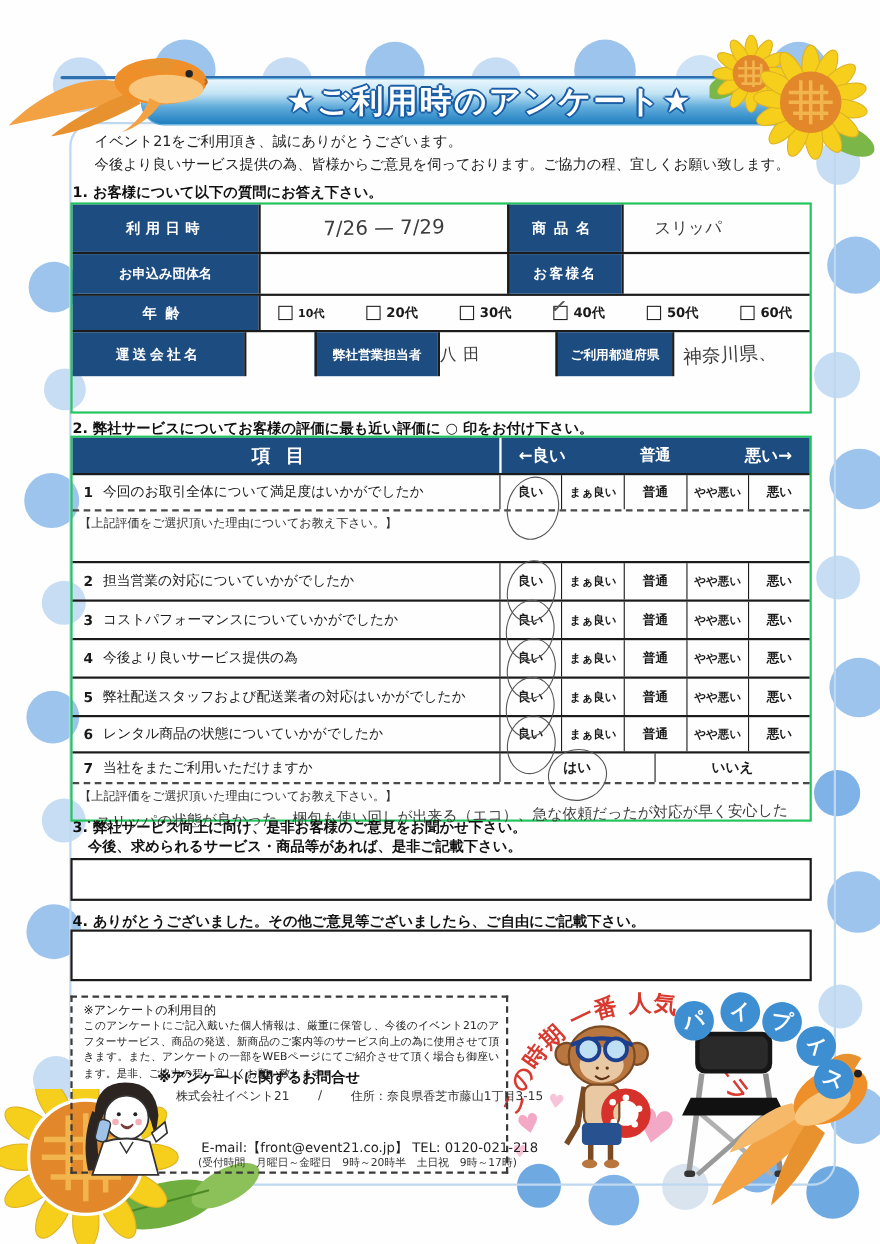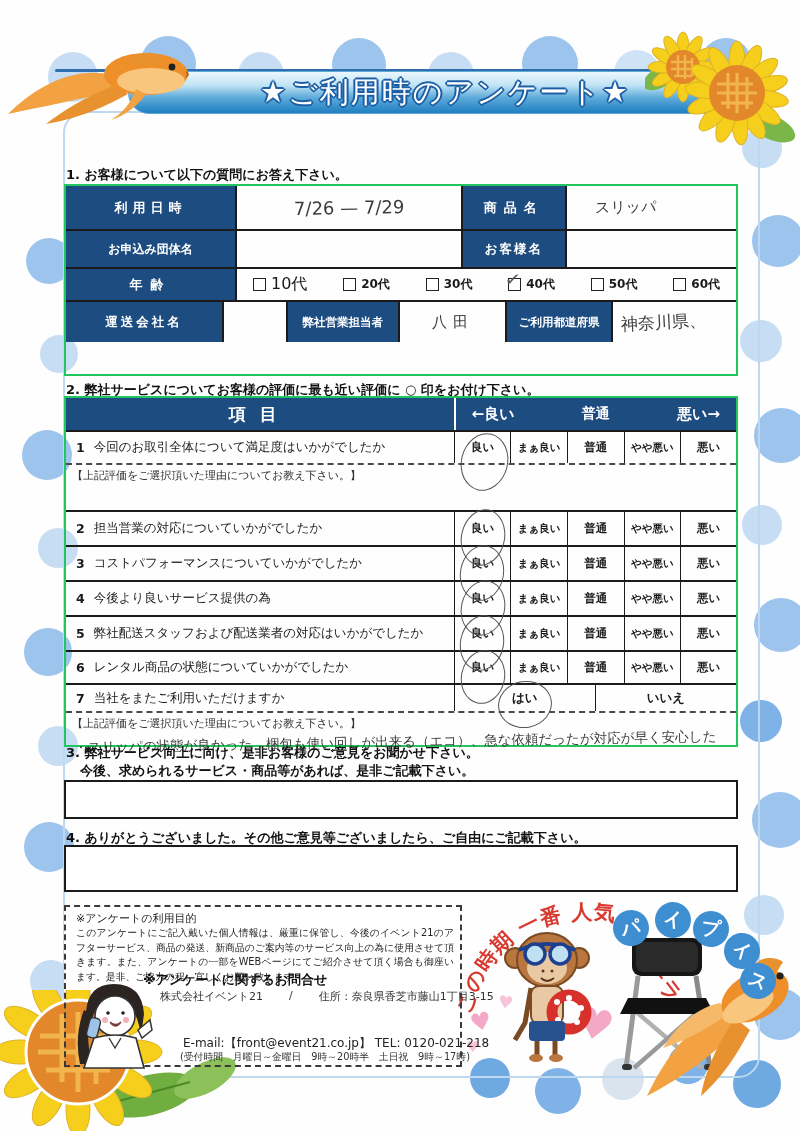--- a/index.html
+++ b/index.html
@@ -6,21 +6,21 @@
   body { background:#888; font-family:"DejaVu Sans","Liberation Sans",sans-serif; }
   .page { position:relative; width:800px; height:1131px; background:#fefefe; overflow:hidden;
           font-family:"DejaVu Sans","Liberation Sans",sans-serif; color:#1a1a1a; }
   .bgc { position:absolute; border-radius:50%; }
   .frame { position:absolute; left:63px; top:111px; width:697px; height:967px;
            border:2px solid #bed8ef; border-radius:22px; }
   .banner-line { position:absolute; left:55px; top:69px; width:707px; height:3px; background:#2f6fb0; border-radius:2px; }
   .banner { position:absolute; left:128px; top:71px; width:634px; height:43px; border-radius:21px;
             background:linear-gradient(180deg,#eaf7fd 0%,#c2e4f5 32%,#5fabda 62%,#1f7fc0 100%);
             border:1px solid #5ea9d8; display:flex; align-items:center; justify-content:center; }
-  .banner-title { font-size:29px; font-weight:normal; color:#fff; letter-spacing:2px;
+  .banner-title { font-size:29px; font-weight:bold; color:#fff; letter-spacing:2px;
             text-shadow:-2px 0 #1b5ea6,2px 0 #1b5ea6,0 -2px #1b5ea6,0 2px #1b5ea6,
                         -1px -1px #1b5ea6,1px 1px #1b5ea6,-1px 1px #1b5ea6,1px -1px #1b5ea6; }
   .intro { position:absolute; left:86px; top:119px; font-size:13px; line-height:1.65; color:#222; }
   .sec-title { position:absolute; font-size:13px; font-weight:bold; color:#111; }
   .tbl { position:absolute; border:2px solid #22c55e; background:transparent; }
   .trow { display:flex; border-top:2px solid #1b1b1b; }
   .trow:first-child { border-top:none; }
   .tc { border-left:2px solid #1b1b1b; display:flex; align-items:center; }
   .tc:first-child { border-left:none; }
   .navy { background:#1d4c80; color:#fff; font-weight:bold; justify-content:center; }
@@ -152,20 +152,24 @@
           <line x1="-20" y1="-9" x2="16" y2="-9"></line>
           <line x1="-20" y1="0" x2="20" y2="0"></line>
           <line x1="-16" y1="10" x2="16" y2="10"></line>
           <line x1="-9" y1="-20" x2="-9" y2="16"></line>
           <line x1="0" y1="-20" x2="0" y2="20"></line>
           <line x1="10" y1="-16" x2="10" y2="16"></line>
         </g>
     </g>
   </svg>
 
+  <div class="intro">
+    <div>イベント21をご利用頂き、誠にありがとうございます。</div>
+    <div>今後より良いサービス提供の為、皆様からご意見を伺っております。ご協力の程、宜しくお願い致します。</div>
+  </div>
 
   <div class="sec-title" style="left:66px;top:166px">1. お客様について以下の質問にお答え下さい。</div>
 
   <div class="tbl" style="left:64px;top:184px;width:674px;height:192px">
     <div class="trow" style="height:43px">
       <div class="tc navy" style="width:170px;font-size:13px;letter-spacing:5px">利用日時</div>
       <div class="tc" style="width:227px;justify-content:center">
           <span class="hand" style="font-size:18px">7/26 — 7/29</span>
         </div>
       <div class="tc navy" style="width:105px;font-size:13px;letter-spacing:7px">商品名</div>
@@ -182,21 +186,21 @@
       <div class="tc" style="width:172px">
           <span class="hand"></span>
         </div>
     </div>
     <div class="trow" style="height:33px">
       <div class="tc navy" style="width:170px;font-size:13px;letter-spacing:8px">年齢</div>
       <div class="tc" style="width:504px">
         <div class="agewrap">
           <span class="ageopt">
               <span class="agebox"></span>
-              <span style="font-size:16px;font-weight:normal">10代</span>
+              <span style="font-size:10px;font-weight:bold">10代</span>
             </span>
           <span class="ageopt">
               <span class="agebox"></span>
               <span style="font-size:12px;font-weight:bold">20代</span>
             </span>
           <span class="ageopt">
               <span class="agebox"></span>
               <span style="font-size:12px;font-weight:bold">30代</span>
             </span>
           <span class="ageopt">
@@ -215,21 +219,21 @@
             </span>
         </div>
       </div>
     </div>
     <div class="trow" style="height:42px">
       <div class="tc navy" style="width:157px;font-size:12.5px;letter-spacing:3px">運送会社名</div>
       <div class="tc" style="width:64px">
           <span class="hand"></span>
         </div>
       <div class="tc navy" style="width:113px;font-size:11.5px">弊社営業担当者</div>
-      <div class="tc" style="width:108px;justify-content:center">
+      <div class="tc" style="width:108px;justify-content:flex-start">
           <span class="hand" style="font-size:15px;letter-spacing:6px">八田</span>
         </div>
       <div class="tc navy" style="width:106px;font-size:11.5px">ご利用都道府県</div>
       <div class="tc" style="width:126px;padding-left:8px">
           <span class="hand" style="font-size:17px;transform:rotate(-3deg)">神奈川県、</span>
         </div>
     </div>
   </div>
 
   <div class="sec-title" style="left:66px;top:381px">2. 弊社サービスについてお客様の評価に最も近い評価に ○ 印をお付け下さい。</div>

